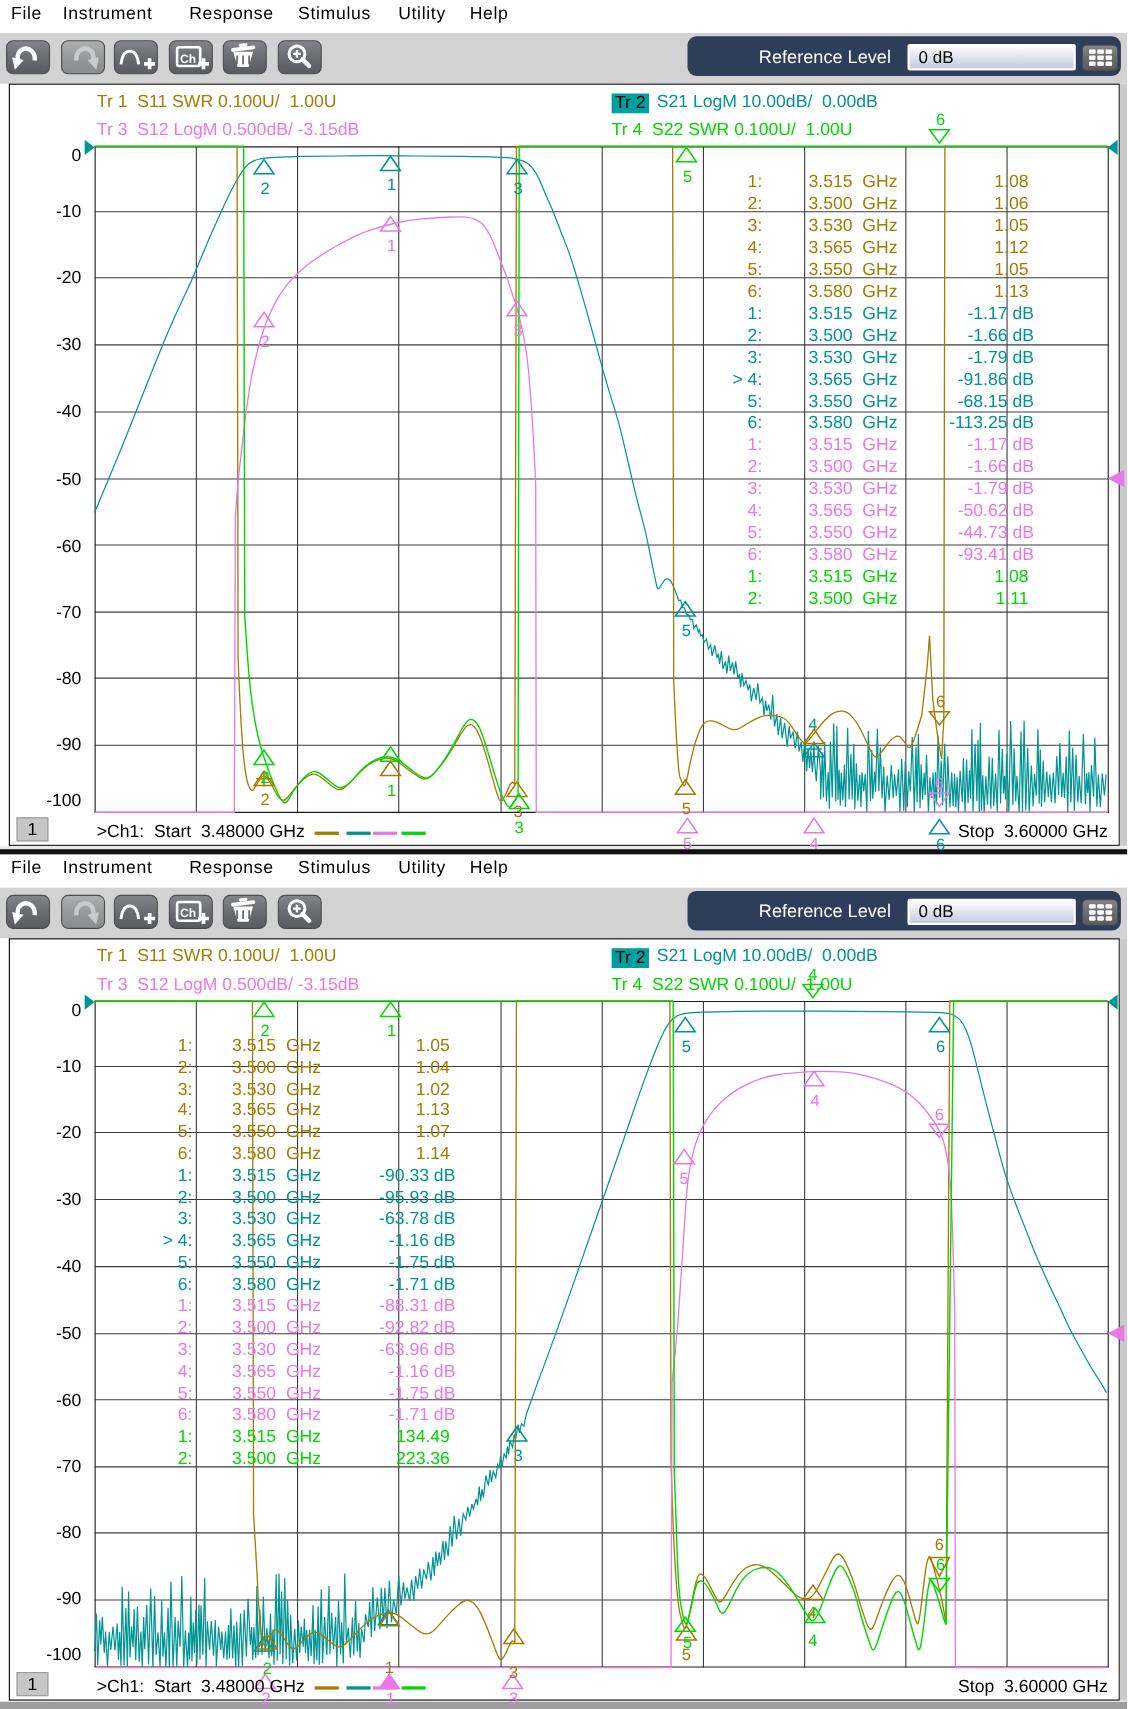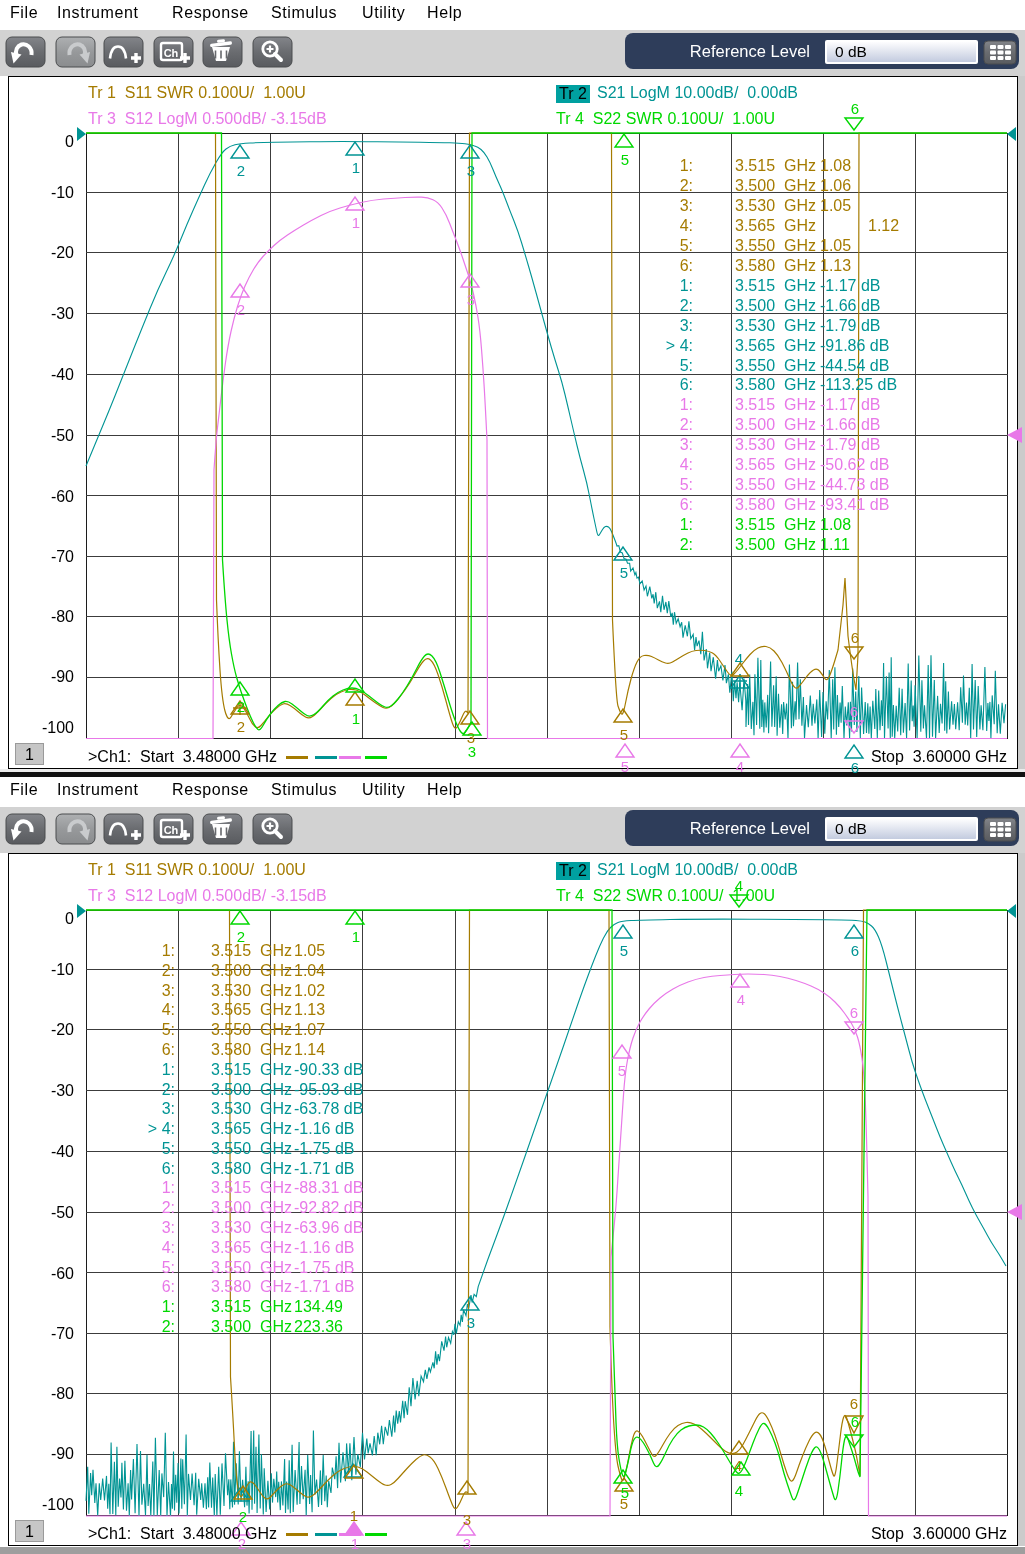--- a/index.html
+++ b/index.html
@@ -12,21 +12,21 @@
 .rmargin { position:absolute; top:76px; left:1018px; width:7px; height:693px; background:#cbcbcb; }
 .sep1 { position:absolute; top:769px; left:0; width:1025px; height:3px; background:#ececec; }
 .sep2 { position:absolute; top:772px; left:0; width:1025px; height:5px; background:#111; }
 .sep3 { position:absolute; top:770px; left:0; width:1025px; height:7px; background:#9e9e9e; }
 .leg { position:absolute; font-size:16px; white-space:pre; }
 .chip { background:#00a0a0; color:#000; padding:0 3px; }
 .co { color:#a57b00; } .ct { color:#009494; } .cm { color:#e878e8; } .cg { color:#00d800; }
 .plot { position:absolute; top:0; left:0; }
 .trow { position:absolute; left:0; width:1025px; height:20px; font-size:16px; }
 .trow span { position:absolute; top:0; line-height:20px; white-space:pre; }
-.tn { text-align:right; } .tv { }
+.tn { text-align:right; } .tv { text-align:right; }
 .chbtn { position:absolute; top:743px; left:15px; width:29px; height:22px; background:#c6c6c6; border:1px solid #9a9a9a; font-size:16px; text-align:center; line-height:21px; color:#000; }
 .botxt { position:absolute; top:748px; font-size:16px; color:#000; white-space:pre; }
 .dash { position:absolute; top:756px; width:22px; height:3px; }
 </style></head><body>
 <div class="panel" style="top:0px">
 <div class="menubar">
       <span style="left:10px">File</span>
       <span style="left:57px">Instrument</span>
       <span style="left:172px">Response</span>
       <span style="left:271px">Stimulus</span>
@@ -205,21 +205,21 @@
       <span class="tv co" style="left:820px;width:115px">1.06</span>
     </div>
 <div class="trow" style="top:195.9px">
       <span class="tn co" style="left:623px;width:70px">3:</span>
       <span class="tf co" style="left:735px">3.530&nbsp;&nbsp;GHz</span>
       <span class="tv co" style="left:820px;width:115px">1.05</span>
     </div>
 <div class="trow" style="top:215.8px">
       <span class="tn co" style="left:623px;width:70px">4:</span>
       <span class="tf co" style="left:735px">3.565&nbsp;&nbsp;GHz</span>
-      <span class="tv co" style="left:868px;width:115px">1.12</span>
+      <span class="tv co" style="left:820px;width:115px">1.12</span>
     </div>
 <div class="trow" style="top:235.8px">
       <span class="tn co" style="left:623px;width:70px">5:</span>
       <span class="tf co" style="left:735px">3.550&nbsp;&nbsp;GHz</span>
       <span class="tv co" style="left:820px;width:115px">1.05</span>
     </div>
 <div class="trow" style="top:255.8px">
       <span class="tn co" style="left:623px;width:70px">6:</span>
       <span class="tf co" style="left:735px">3.580&nbsp;&nbsp;GHz</span>
       <span class="tv co" style="left:820px;width:115px">1.13</span>
@@ -240,21 +240,21 @@
       <span class="tv ct" style="left:820px;width:120px">-1.79 dB</span>
     </div>
 <div class="trow" style="top:335.5px">
       <span class="tn ct" style="left:623px;width:70px">&gt; 4:</span>
       <span class="tf ct" style="left:735px">3.565&nbsp;&nbsp;GHz</span>
       <span class="tv ct" style="left:820px;width:120px">-91.86 dB</span>
     </div>
 <div class="trow" style="top:355.5px">
       <span class="tn ct" style="left:623px;width:70px">5:</span>
       <span class="tf ct" style="left:735px">3.550&nbsp;&nbsp;GHz</span>
-      <span class="tv ct" style="left:820px;width:120px">-44.54 dB</span>
+      <span class="tv ct" style="left:820px;width:120px">-68.15 dB</span>
     </div>
 <div class="trow" style="top:375.4px">
       <span class="tn ct" style="left:623px;width:70px">6:</span>
       <span class="tf ct" style="left:735px">3.580&nbsp;&nbsp;GHz</span>
       <span class="tv ct" style="left:820px;width:120px">-113.25 dB</span>
     </div>
 <div class="trow" style="top:395.4px">
       <span class="tn cm" style="left:623px;width:70px">1:</span>
       <span class="tf cm" style="left:735px">3.515&nbsp;&nbsp;GHz</span>
       <span class="tv cm" style="left:820px;width:120px">-1.17 dB</span>

